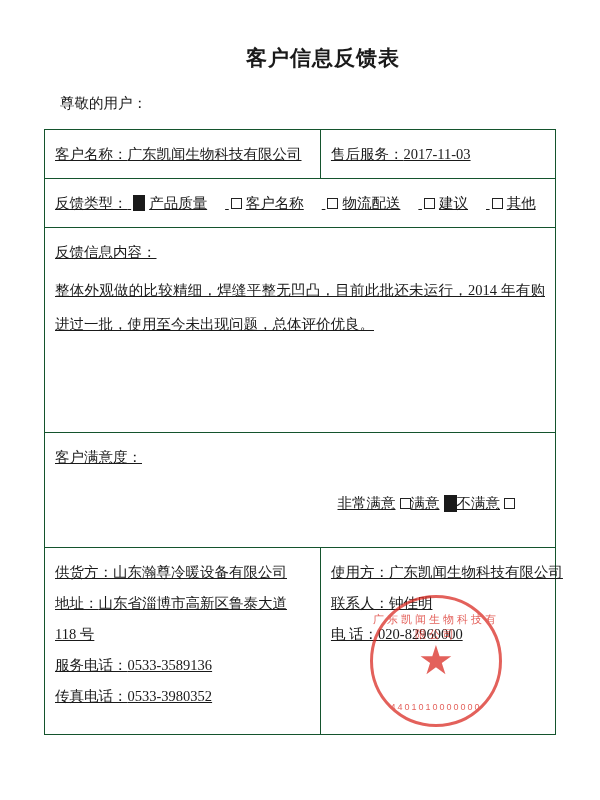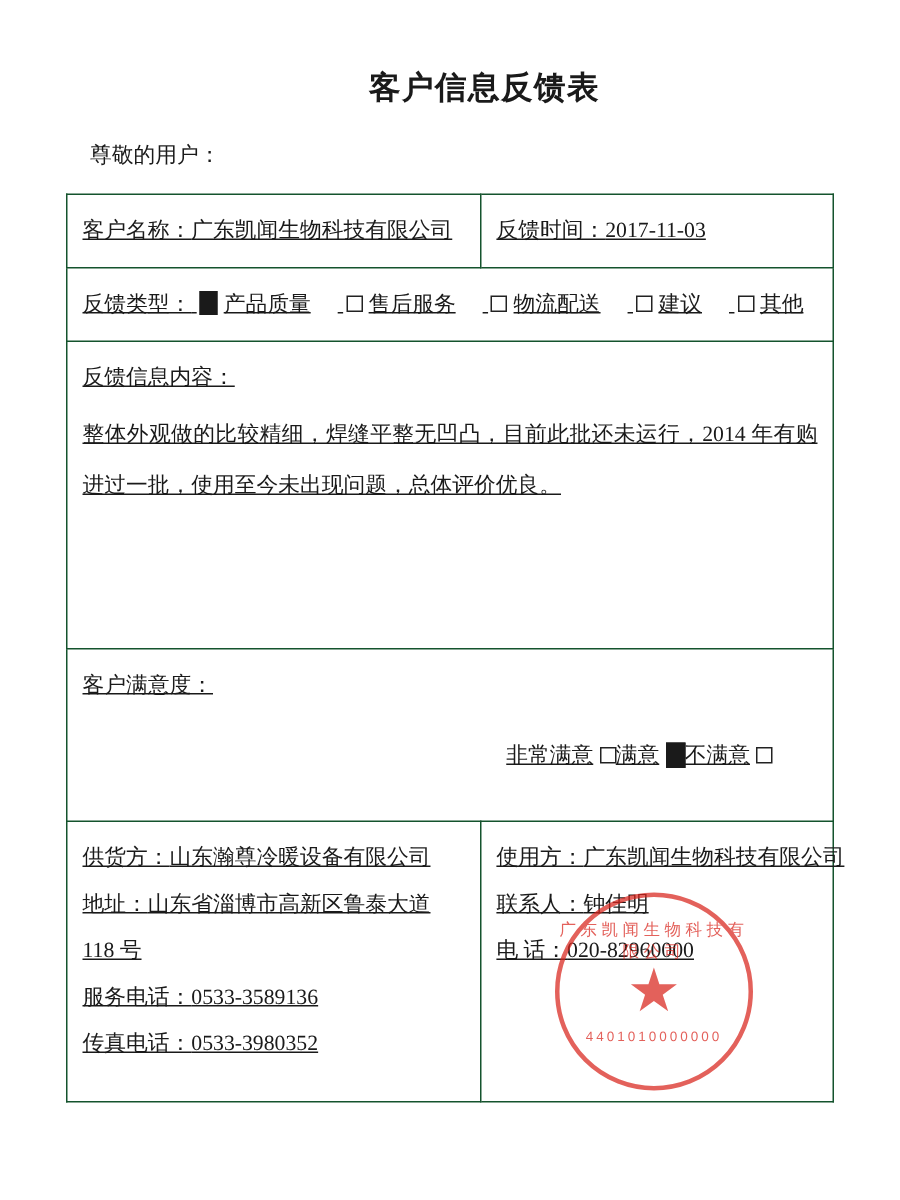--- a/index.html
+++ b/index.html
@@ -150,21 +150,21 @@
     top: 14px;
     text-align: center;
     font-size: 11px;
     color: #d9251d;
     letter-spacing: 3px;
     font-family: "Liberation Sans", "DejaVu Sans", sans-serif;
   }
   .seal .seal-bottom {
     position: absolute;
     width: 100%;
-    bottom: 28px;
+    bottom: 12px;
     text-align: center;
     font-size: 9px;
     color: #d9251d;
     letter-spacing: 2px;
     font-family: "Liberation Sans", "DejaVu Sans", sans-serif;
   }
 </style>
 </head>
 <body>
 
@@ -182,31 +182,31 @@
     </colgroup>
     <tbody>
       <tr>
         <td>
           <div class="cell-line">
             <span>客户名称：</span><span>广东凯闻生物科技有限公司</span>
           </div>
         </td>
         <td>
           <div class="cell-line">
-            <span>反馈时间：</span><span>2017-11-03</span>
+            <span>售后服务：</span><span>2017-11-03</span>
           </div>
         </td>
       </tr>
 
       <tr>
         <td colspan="2">
           <div class="cell-line type-opts">
             <span>反馈类型：</span>
             <span class="opt"><span class="checkbox filled"></span><span>产品质量</span></span>
-            <span class="opt"><span class="checkbox"></span><span>售后服务</span></span>
+            <span class="opt"><span class="checkbox"></span><span>客户名称</span></span>
             <span class="opt"><span class="checkbox"></span><span>物流配送</span></span>
             <span class="opt"><span class="checkbox"></span><span>建议</span></span>
             <span class="opt"><span class="checkbox"></span><span>其他</span></span>
           </div>
         </td>
       </tr>
 
       <tr>
         <td colspan="2" class="content-cell">
           <div class="cell-line">反馈信息内容：</div>

